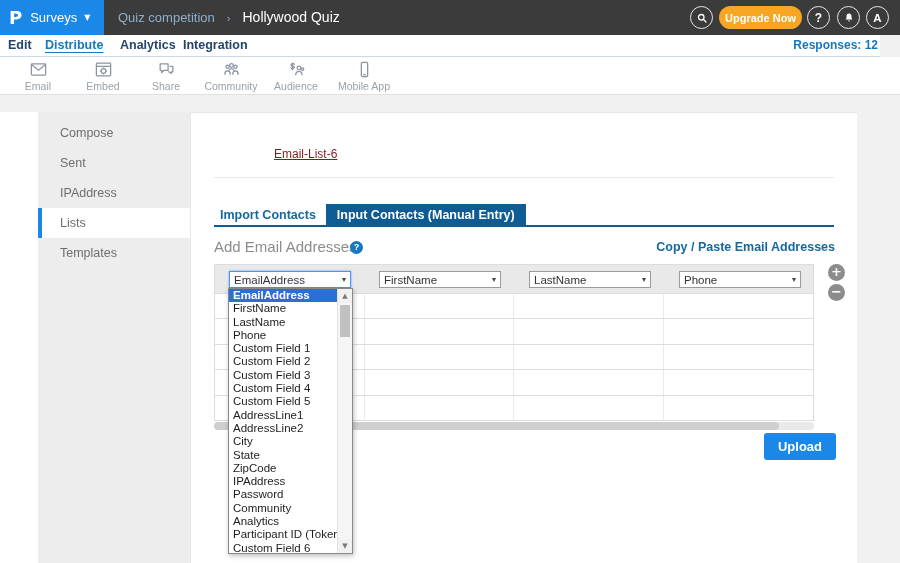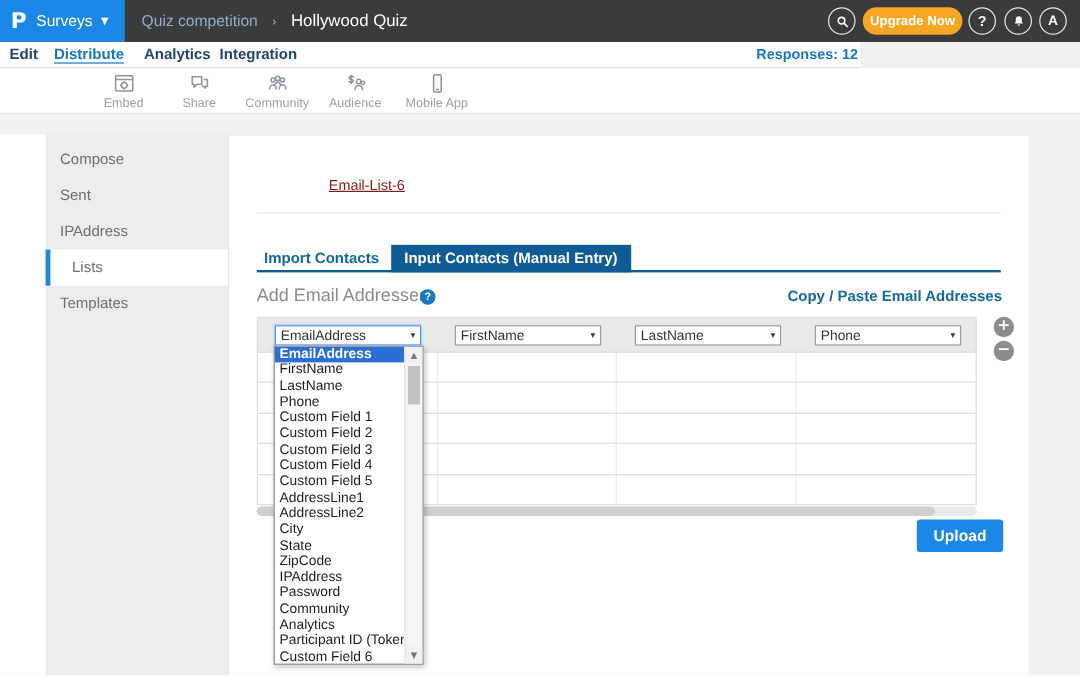--- a/index.html
+++ b/index.html
@@ -26,21 +26,21 @@
     display:flex;align-items:center;justify-content:center;color:#fff;cursor:pointer;}
   .search-btn{left:690px;}
   .help-btn{left:807px;font-size:12px;font-weight:bold;}
   .bell-btn{left:837px;}
   .avatar-btn{left:866px;font-size:11.5px;font-weight:bold;}
   .upgrade-btn{position:absolute;left:719px;top:6px;width:83px;height:23px;border-radius:12px;
     background:var(--orange);color:#fff;font-size:11px;font-weight:bold;display:flex;
     align-items:center;justify-content:center;cursor:pointer;}
 
   
-  .menubar{position:absolute;left:0;top:35px;width:717px;height:22px;background:#fff;border-bottom:1px solid #CDD9E4;}
+  .menubar{position:absolute;left:0;top:35px;width:880px;height:22px;background:#fff;border-bottom:1px solid #CDD9E4;}
   .menu-item{position:absolute;top:0;height:22px;line-height:20px;font-size:12.5px;font-weight:bold;
     color:var(--nav-navy);cursor:pointer;}
   .menu-item.active{color:var(--nav-active);text-decoration:underline;text-underline-offset:3px;}
   .mi-0{left:8px;}.mi-1{left:45px;}.mi-2{left:120px;}.mi-3{left:183px;}
   .responses{position:absolute;right:2px;top:0;height:22px;line-height:20px;font-size:12px;font-weight:bold;color:var(--nav-active);}
 
   
   .toolbar{position:absolute;left:0;top:57px;width:900px;height:38px;background:#fff;border-bottom:1px solid #E0E0E0;}
   .tool-item{position:absolute;top:3px;width:70px;display:flex;flex-direction:column;align-items:center;
     color:#8B94A1;cursor:pointer;}
@@ -52,21 +52,21 @@
   .url-text{flex:1;font-size:10.5px;color:#555;padding:0 0 0 7px;white-space:nowrap;overflow:hidden;}
   .url-edit{width:26px;height:100%;display:flex;align-items:center;justify-content:center;color:#555;cursor:pointer;flex:none;}
   .preview-btn{position:absolute;left:822px;top:64px;width:74px;height:24px;background:var(--brand-blue);
     border-radius:3px;color:#fff;font-size:11.5px;font-weight:bold;display:flex;align-items:center;
     justify-content:center;gap:5px;cursor:pointer;}
 
   
   .content{position:absolute;left:0;top:95px;width:900px;height:468px;background:var(--page-bg);}
   .left-gutter{position:absolute;left:0;top:17px;width:38px;height:451px;background:#fff;}
   .sidebar{position:absolute;left:38px;top:17px;width:152px;height:451px;background:var(--sidebar-bg);padding-top:6px;}
-  .side-item{height:30px;line-height:30px;padding-left:12px;font-size:12.5px;color:#6E6E6E;cursor:pointer;}
+  .side-item{height:30px;line-height:30px;padding-left:22px;font-size:12.5px;color:#6E6E6E;cursor:pointer;}
   .side-item.active{background:#fff;border-left:4px solid var(--brand-blue);padding-left:18px;}
 
   .panel{position:absolute;left:190px;top:17px;width:667px;height:451px;background:#fff;border-top:1px solid #E7E7E7;border-left:1px solid #E7E7E7;}
   .panel-title{position:absolute;left:83px;top:34px;font-size:12px;color:#7f1d1d;text-decoration:underline;}
   .title-divider{position:absolute;left:23px;top:64px;width:620px;height:1px;background:#E8E8E8;}
 
   .tabs{position:absolute;left:23px;top:91px;height:23px;display:flex;}
   .tab{height:23px;line-height:23px;font-size:12.5px;font-weight:bold;cursor:pointer;white-space:nowrap;}
   .tab.inactive{color:var(--link-blue);padding:0 10px 0 6px;}
   .tab.active{background:var(--dark-tab-blue);color:#fff;padding:0 11px;}
@@ -154,20 +154,27 @@
 
   <div class="menubar">
     <span class="menu-item mi-0">Edit</span>
     <span class="menu-item mi-1 active">Distribute</span>
     <span class="menu-item mi-2">Analytics</span>
     <span class="menu-item mi-3">Integration</span>
     <span class="responses">Responses: 12</span>
   </div>
 
   <div class="toolbar">
+    <div class="tool-item ti-0">
+      <svg viewBox="0 0 24 24" fill="none" stroke="currentColor" stroke-width="1.6">
+          <rect x="3" y="5" width="18" height="14" rx="1"></rect>
+          <path d="M3.5 6l8.5 7 8.5-7"></path>
+        </svg>
+      <span class="tool-label">Email</span>
+    </div>
     <div class="tool-item ti-1">
       <svg viewBox="0 0 24 24" fill="none" stroke="currentColor" stroke-width="1.6">
           <rect x="3" y="4" width="18" height="16" rx="1"></rect>
           <path d="M3 8h18"></path>
           <circle cx="12" cy="14" r="3"></circle>
           <path d="M12 9.6v1.2M12 17.2v1.2M7.6 14h1.2M15.2 14h1.2"></path>
         </svg>
       <span class="tool-label">Embed</span>
     </div>
     <div class="tool-item ti-2">

